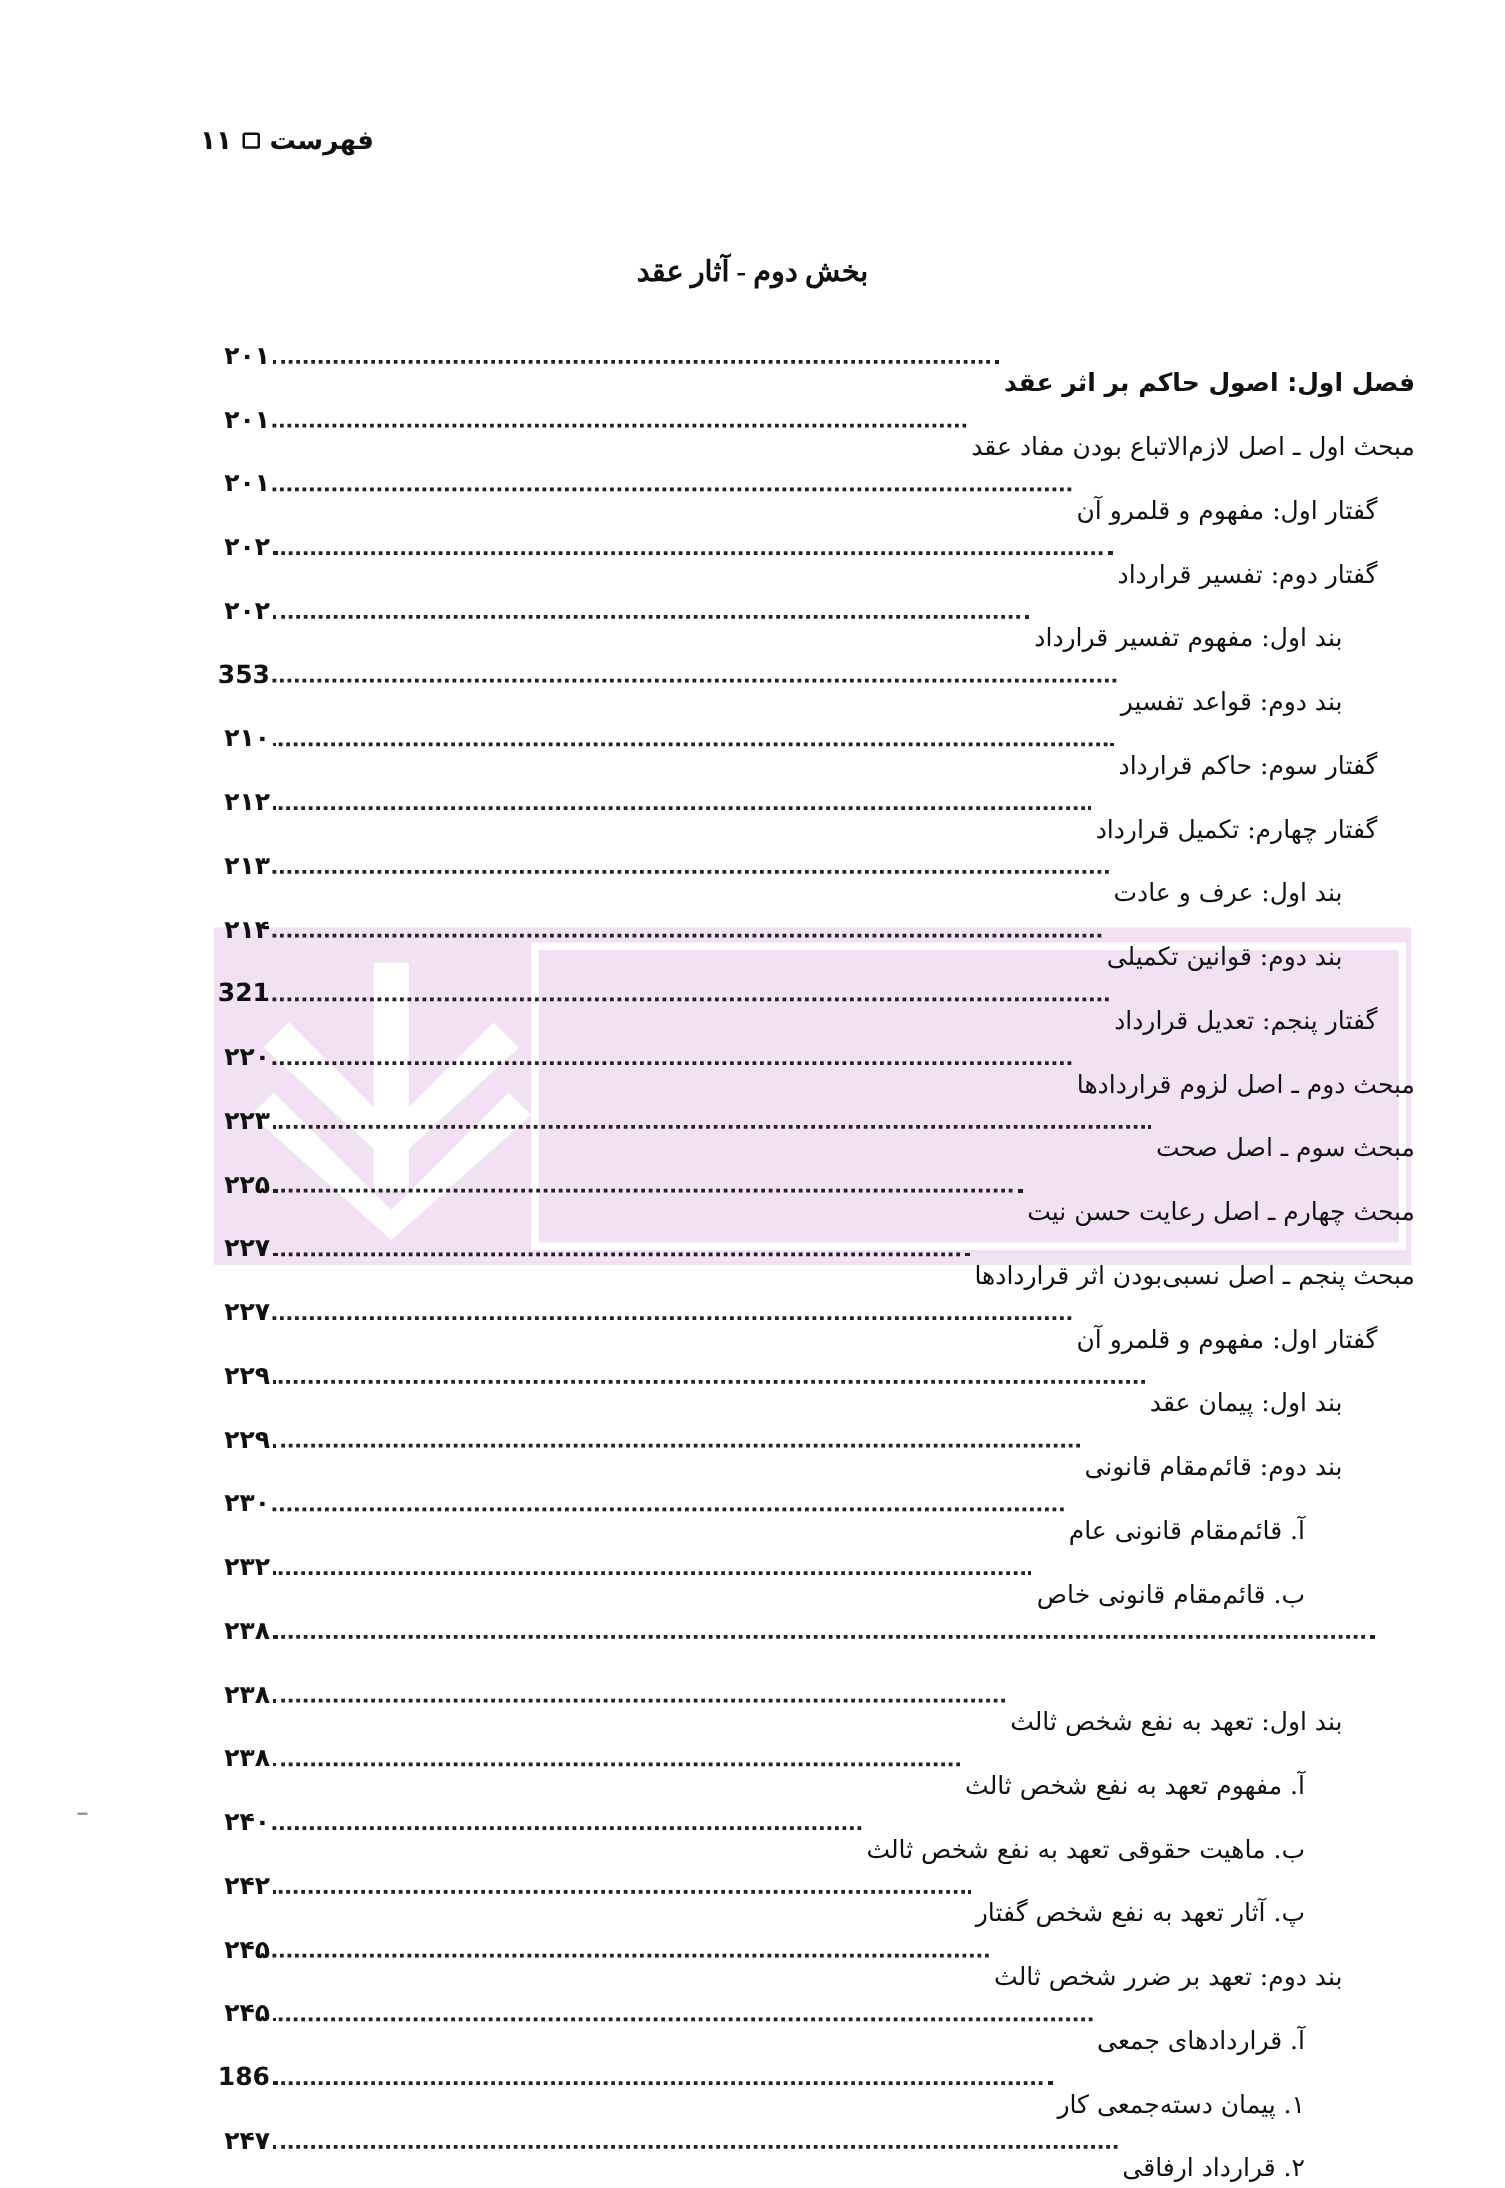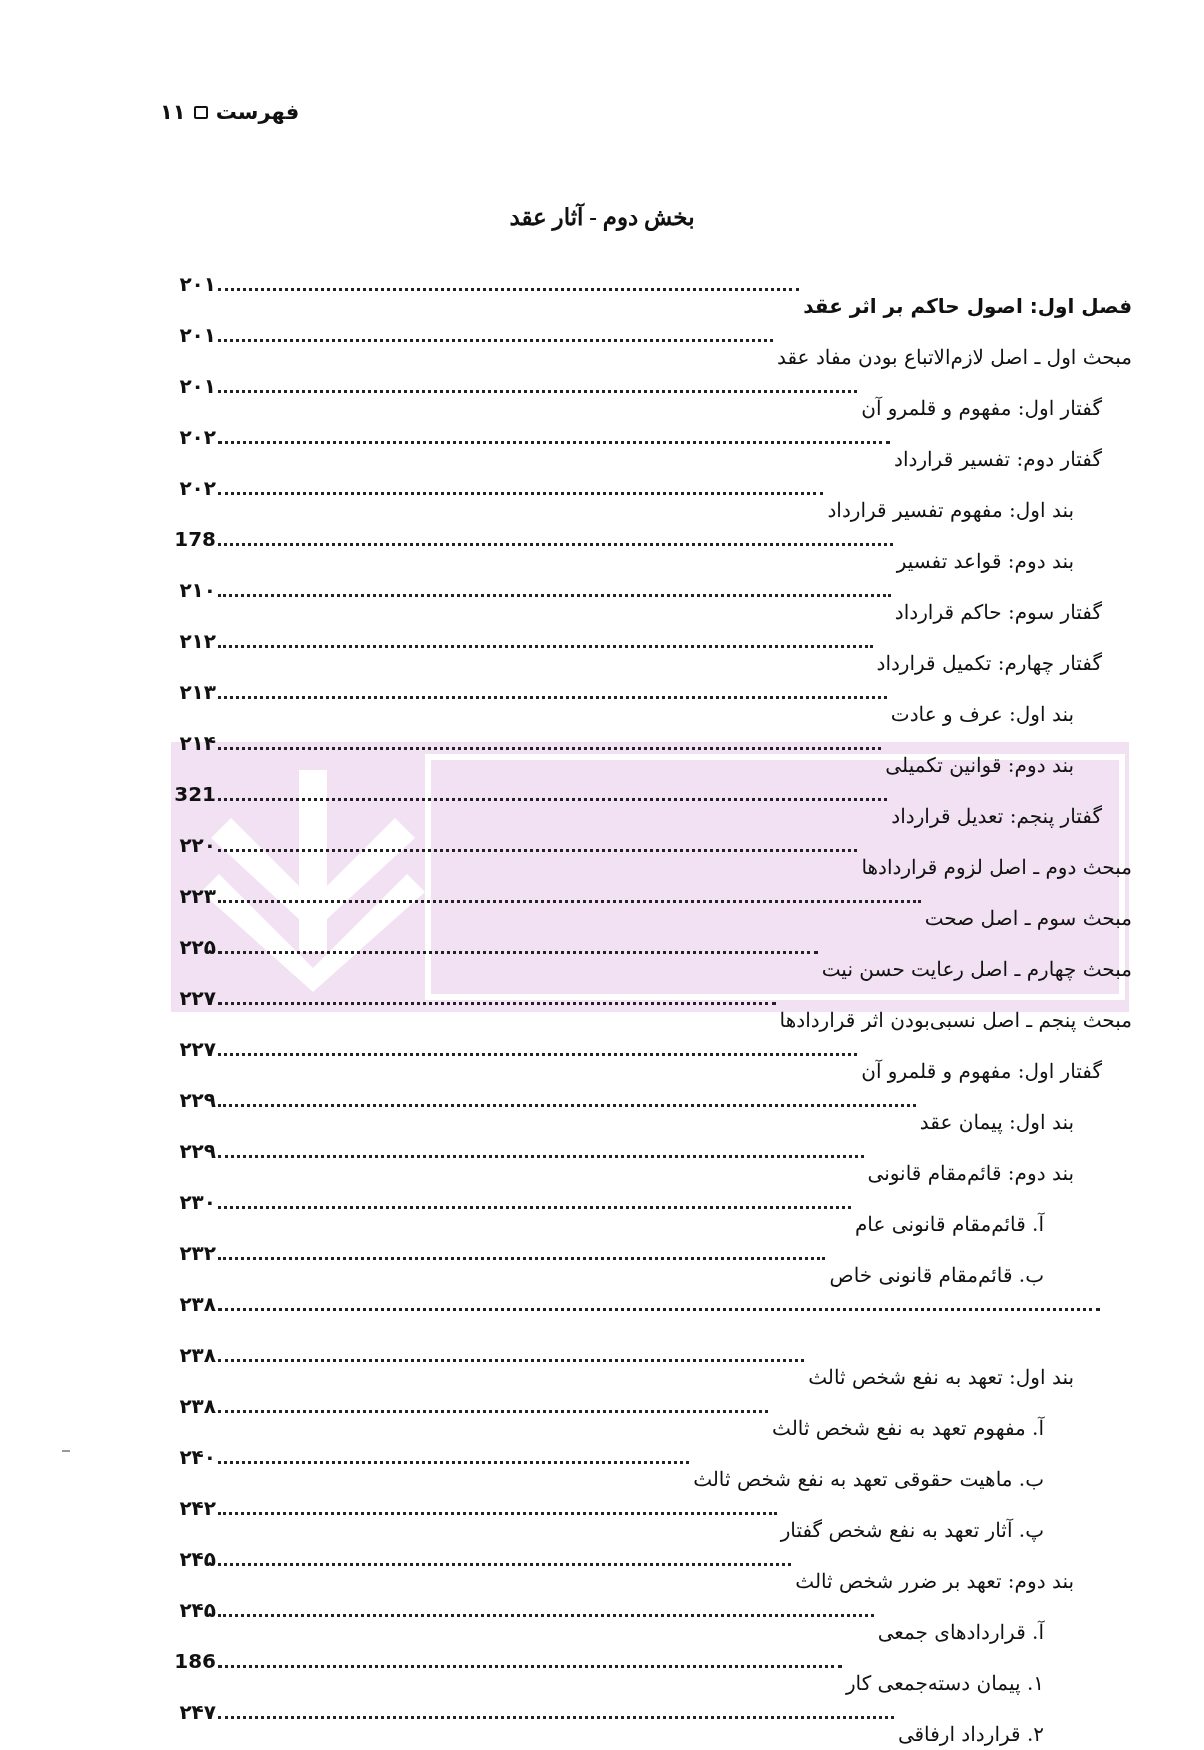--- a/index.html
+++ b/index.html
@@ -100,21 +100,21 @@
       <span class="page">۲۰۲</span>
     </li>
     <li class="toc-row lvl2">
       <span class="title">بند اول: مفهوم تفسیر قرارداد</span>
       <span class="leader"></span>
       <span class="page">۲۰۲</span>
     </li>
     <li class="toc-row lvl2">
       <span class="title">بند دوم: قواعد تفسیر</span>
       <span class="leader"></span>
-      <span class="page">178</span>
+      <span class="page">353</span>
     </li>
     <li class="toc-row lvl1">
       <span class="title">گفتار سوم: حاکم قرارداد</span>
       <span class="leader"></span>
       <span class="page">۲۱۰</span>
     </li>
     <li class="toc-row lvl1">
       <span class="title">گفتار چهارم: تکمیل قرارداد</span>
       <span class="leader"></span>
       <span class="page">۲۱۲</span>

